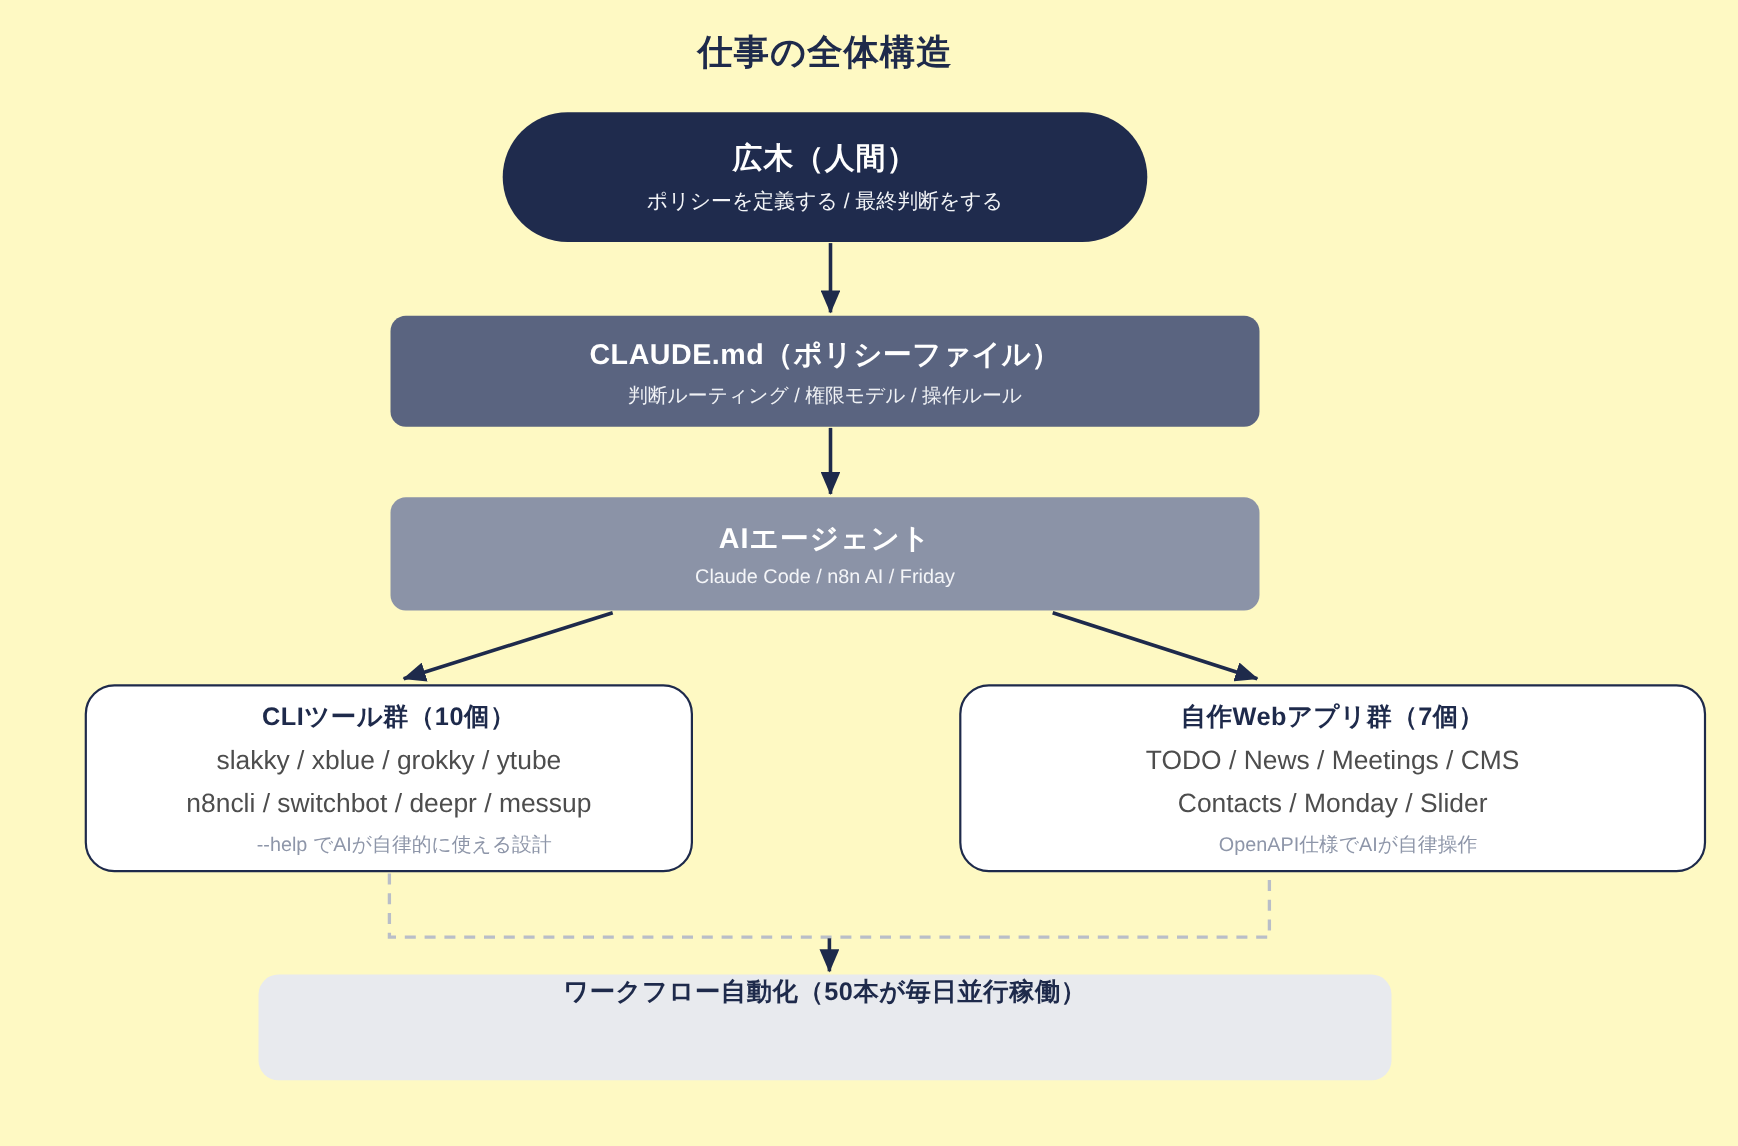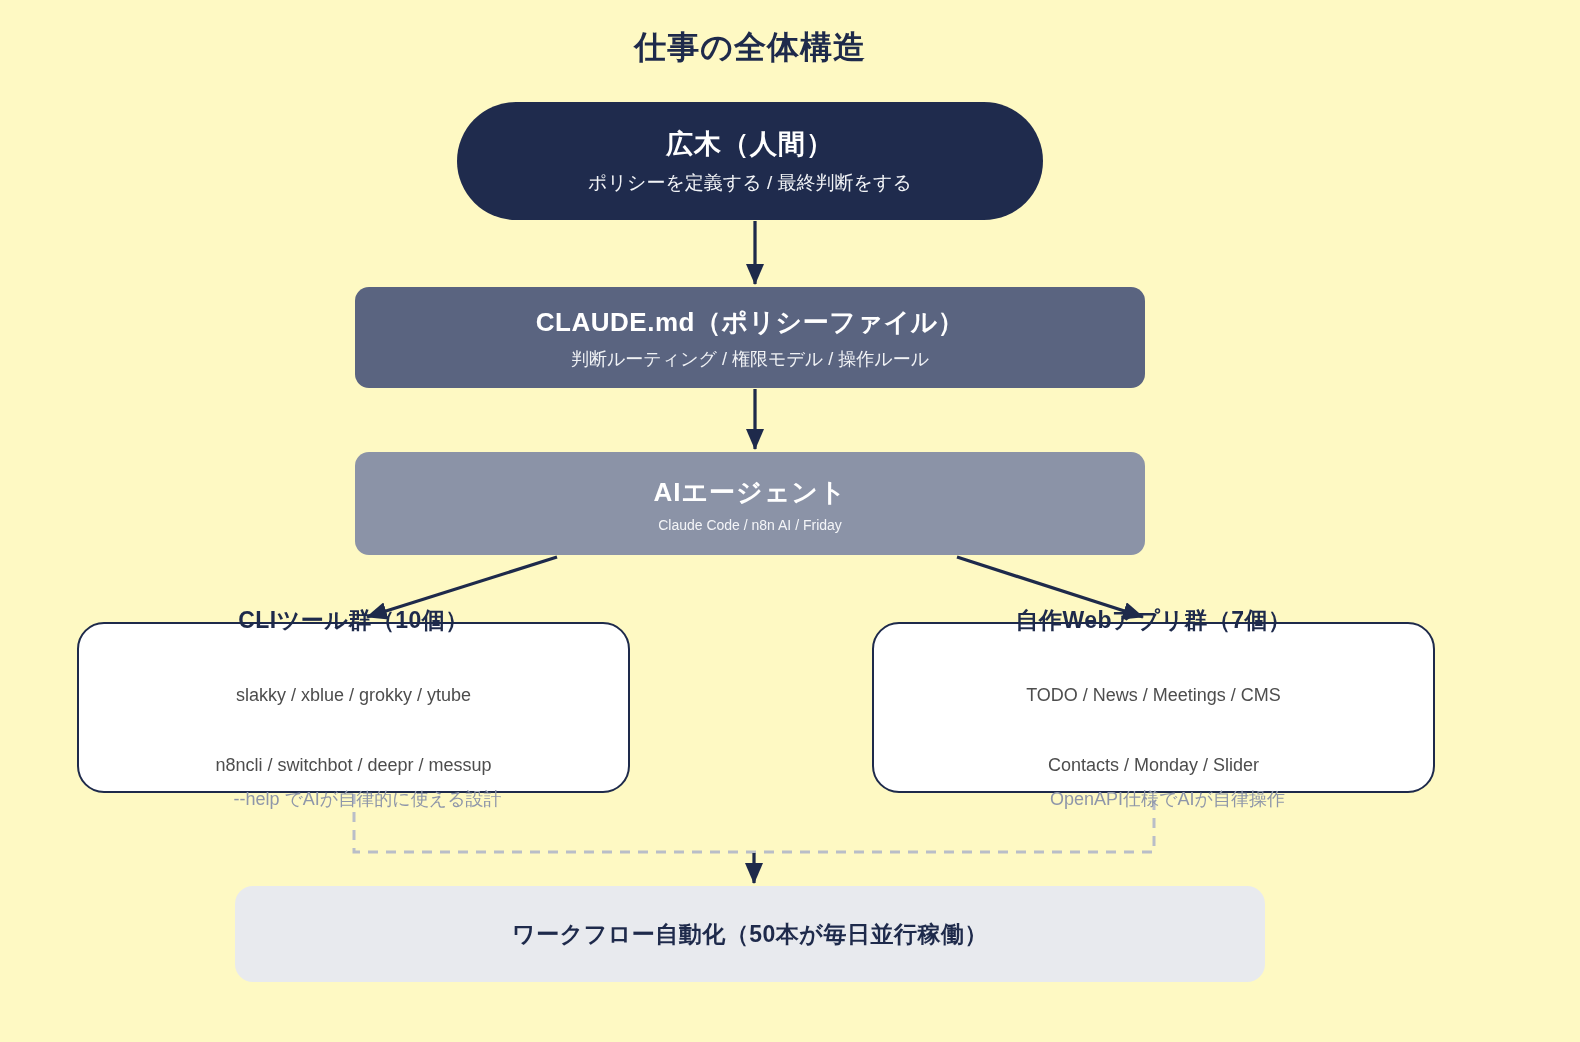--- a/index.html
+++ b/index.html
@@ -55,43 +55,43 @@
   }
   .node-policy .node-title{font-size:26px;font-weight:bold;color:#ffffff;letter-spacing:0.5px;}
   .node-policy .node-sub{font-size:18px;color:#f0f2f5;}
   .node-agent{
     left:355px;top:452px;width:790px;height:103px;
     background:var(--node-agent-bg);
     border-radius:14px;
     gap:7px;
   }
   .node-agent .node-title{font-size:26px;font-weight:bold;color:#ffffff;letter-spacing:1px;}
-  .node-agent .node-sub{font-size:14px;color:#f4f5f8;}
+  .node-agent .node-sub{font-size:18px;color:#f4f5f8;}
   .leaf-box{
     position:absolute;
     background:var(--white);
     border:2.5px solid var(--box-border);
     border-radius:27px;
     display:flex;flex-direction:column;
     align-items:center;justify-content:center;
     text-align:center;
     gap:11px;
   }
   .leaf-box-cli{left:77px;top:622px;width:553px;height:171px;}
-  .leaf-box-web{left:872px;top:622px;width:563px;height:171px;}
+  .leaf-box-web{left:872px;top:622px;width:679px;height:171px;}
   .leaf-title{font-size:23px;font-weight:bold;color:var(--navy);letter-spacing:0.5px;}
-  .leaf-line{font-size:18px;color:var(--list-text);margin-top:38px;}
+  .leaf-line{font-size:24px;color:var(--list-text);}
   .leaf-note{font-size:18px;color:var(--faint-text);margin-left:28px;}
   .bottom-box{
     position:absolute;
     left:235px;top:886px;width:1030px;height:96px;
     background:var(--bottom-bg);
     border-radius:18px;
     display:flex;flex-direction:column;
-    align-items:center;justify-content:center;
+    align-items:center;
     text-align:center;
     gap:8px;
   }
   .bottom-title{font-size:23px;font-weight:bold;color:var(--navy);letter-spacing:0.5px;}
   .bottom-sub{font-size:19px;color:var(--bottom-subtitle);}
   svg.connectors{
     position:absolute;left:0;top:0;
     width:1580px;height:1042px;
     pointer-events:none;
   }

